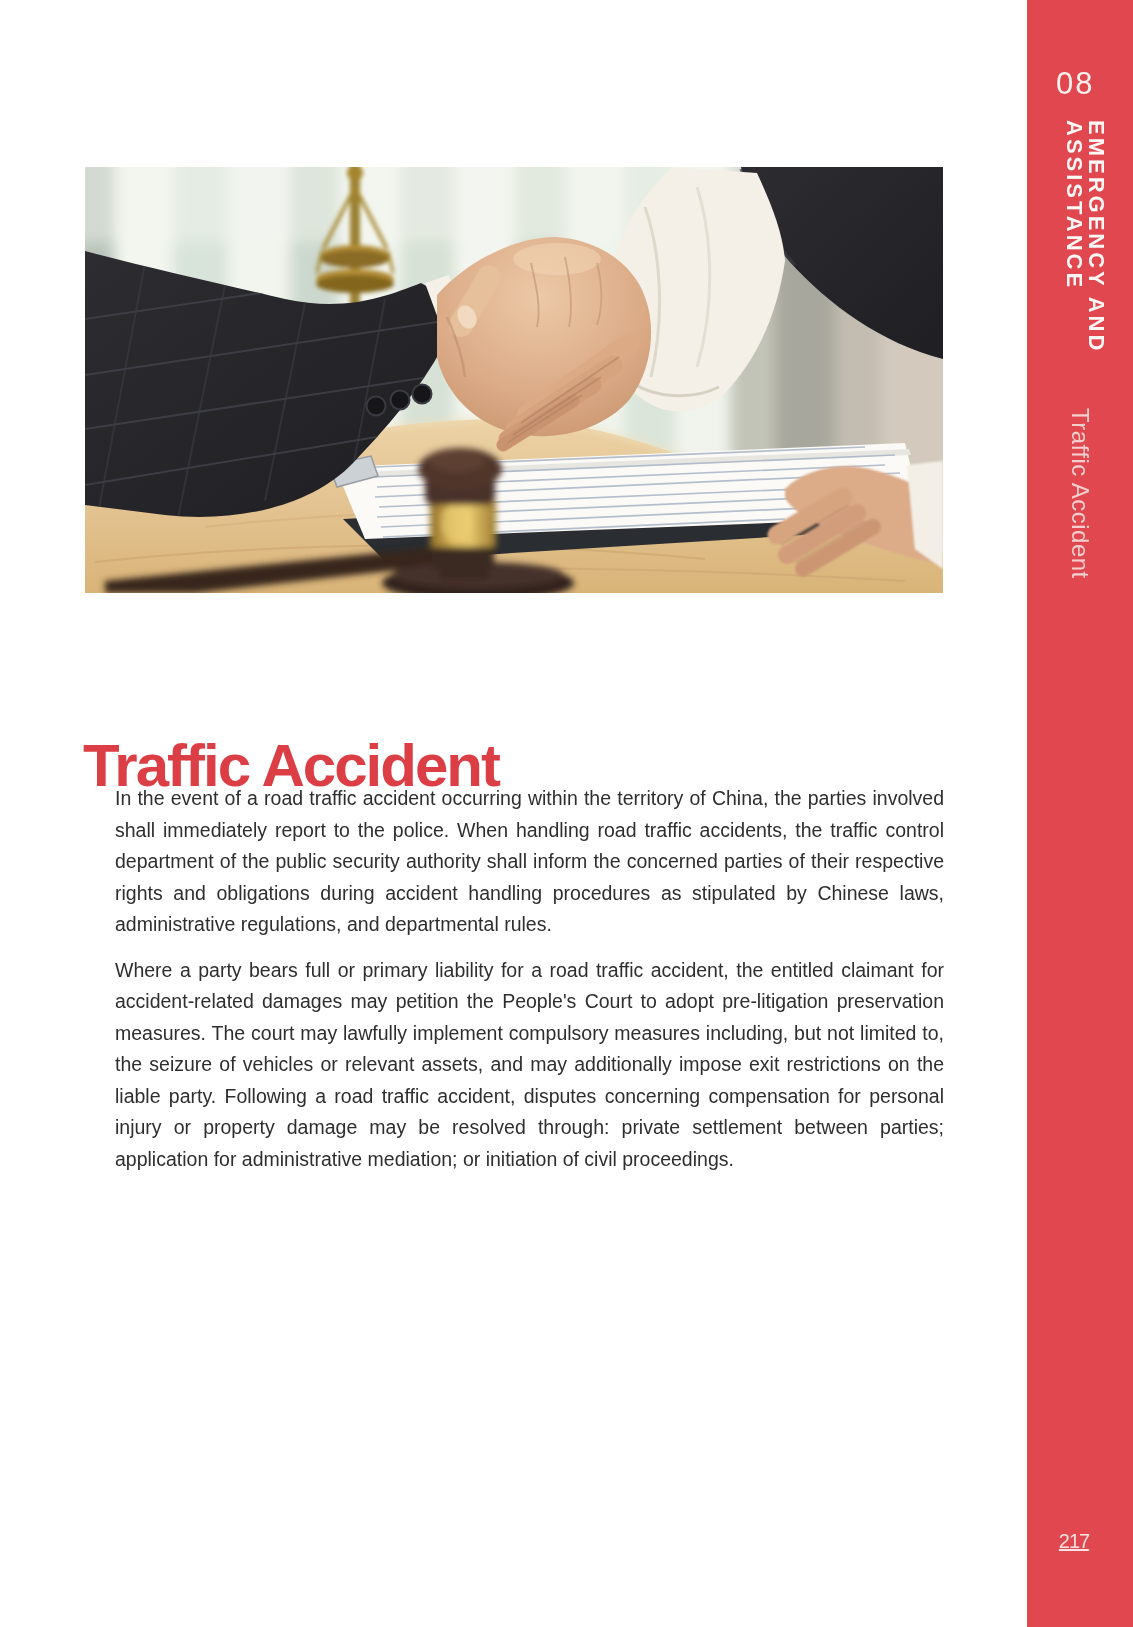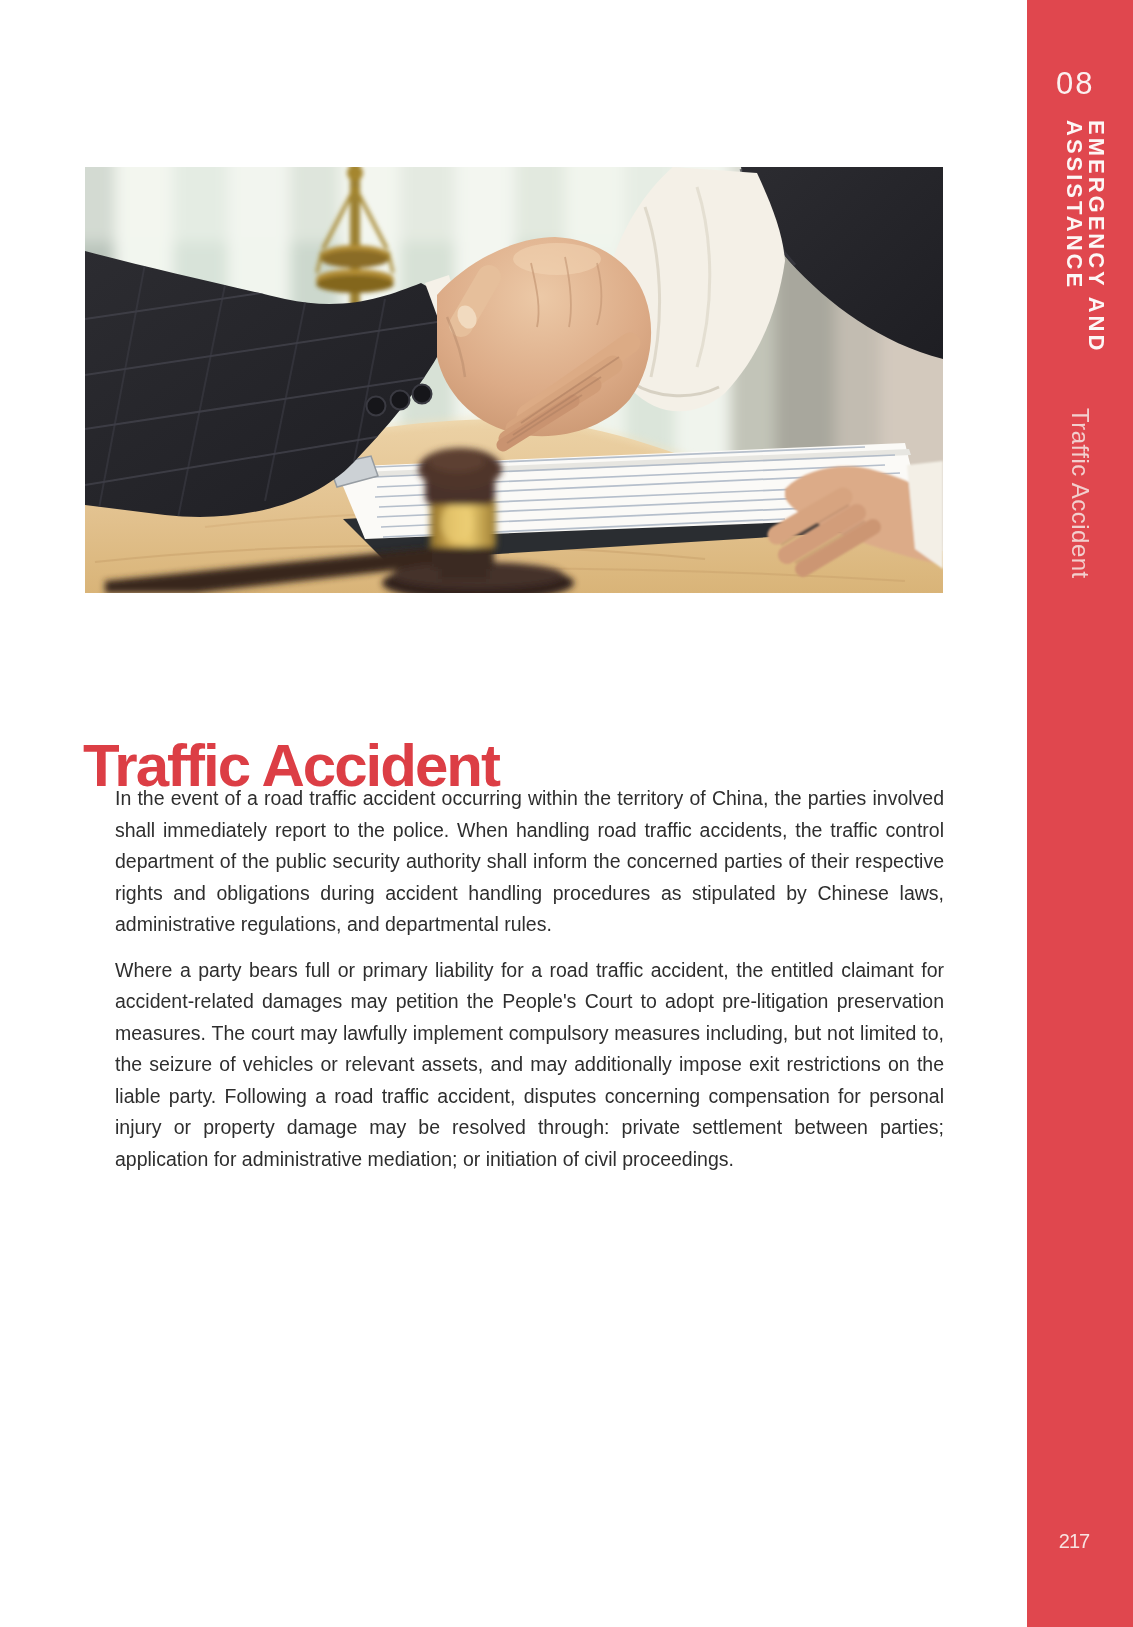--- a/index.html
+++ b/index.html
@@ -21,21 +21,21 @@
   .sidebar{position:absolute;left:1027px;top:0;width:106px;height:1627px;background:#E0474E;}
   .chapter-number{position:absolute;left:29px;top:66px;width:60px;
                   font-size:31px;letter-spacing:2px;color:#FBF1F0;}
   .chapter-title{position:absolute;left:36px;top:120px;height:260px;
                  writing-mode:vertical-rl;font-weight:bold;font-size:22px;line-height:22px;
                  letter-spacing:3px;color:#FDF7F6;}
   .chapter-title span{display:block;}
   .section-label{position:absolute;left:39px;top:408px;height:240px;
                  writing-mode:vertical-rl;font-size:24px;letter-spacing:0.5px;color:#F2CFCE;}
   .page-number{position:absolute;left:0;top:1530px;width:94px;text-align:center;
-               font-size:20px;letter-spacing:-1px;color:#F8E2E1;}
+               font-size:20px;letter-spacing:-1px;color:#F8E2E1;text-decoration:underline;}
 </style>
 </head>
 <body>
 
 <div class="page">
 
   <div class="photo" aria-label="Close-up of two people in business attire shaking hands over a desk with a legal document on a clipboard, a wooden gavel in the foreground and brass scales of justice in the background">
     <svg width="858" height="426" viewBox="0 0 858 426" xmlns="http://www.w3.org/2000/svg">
       <defs>
         <filter id="b7" x="-20%" y="-20%" width="140%" height="140%">

